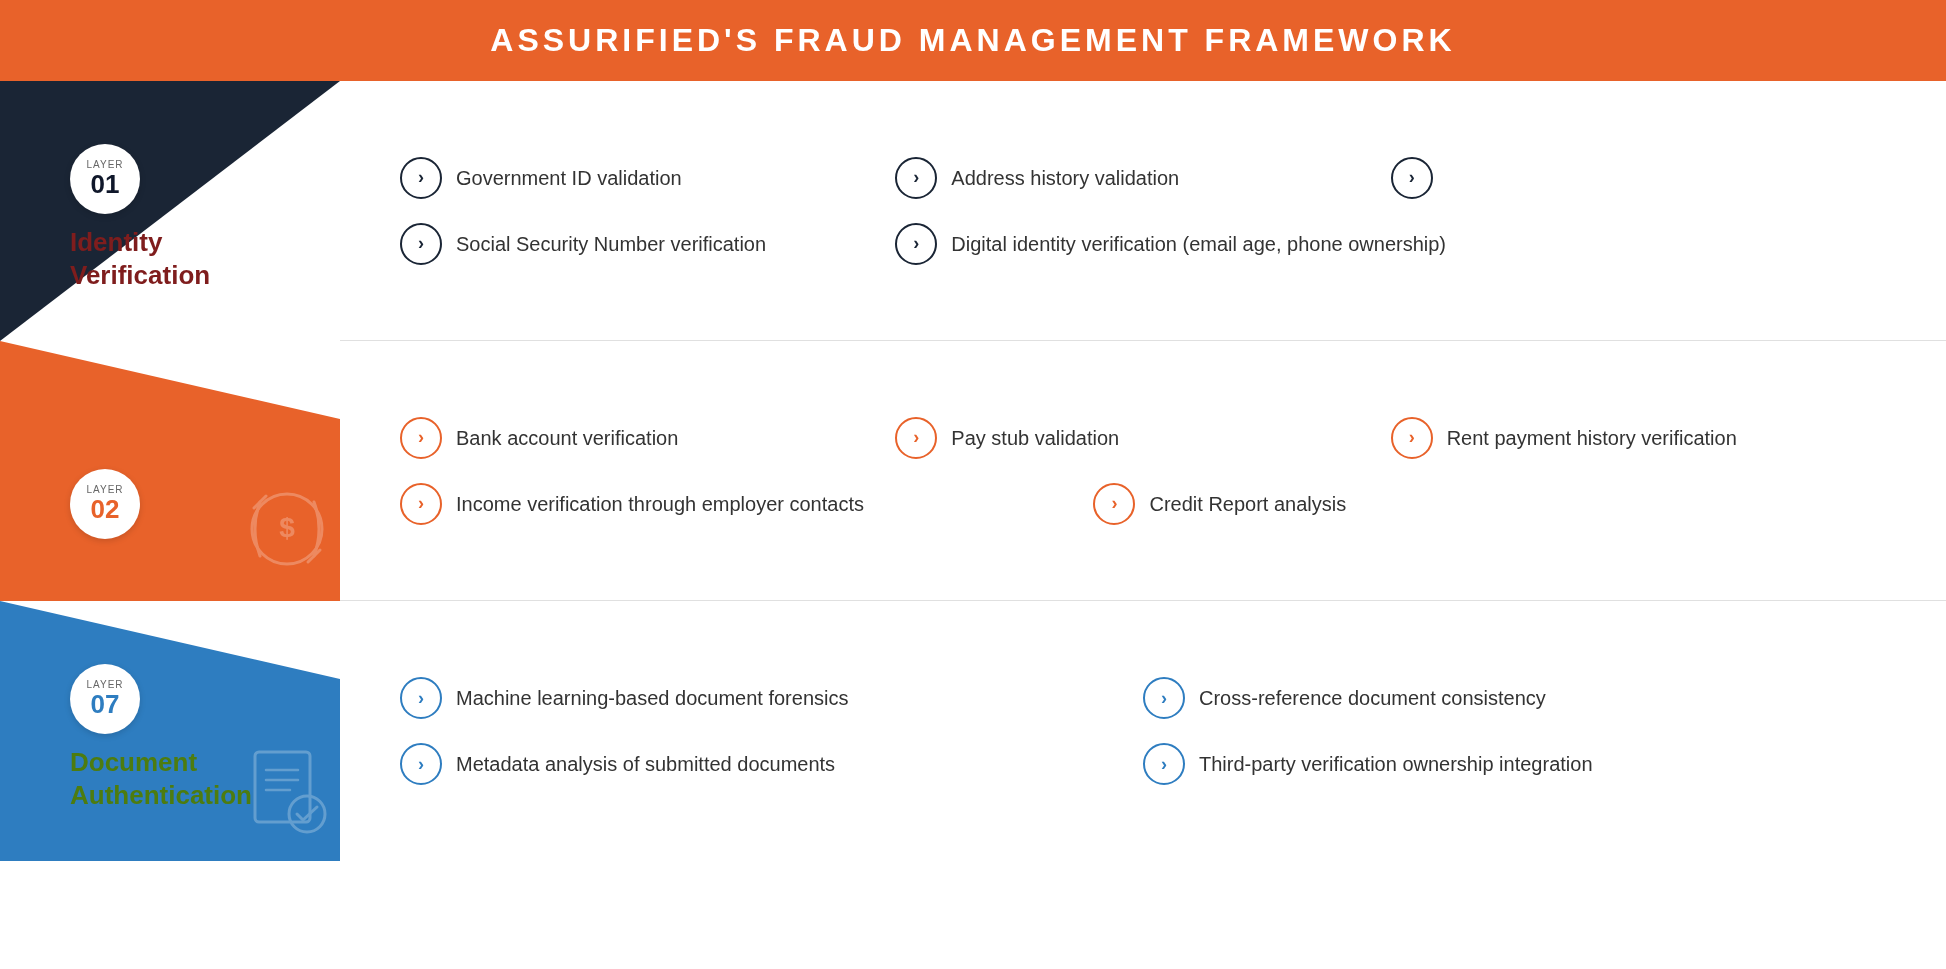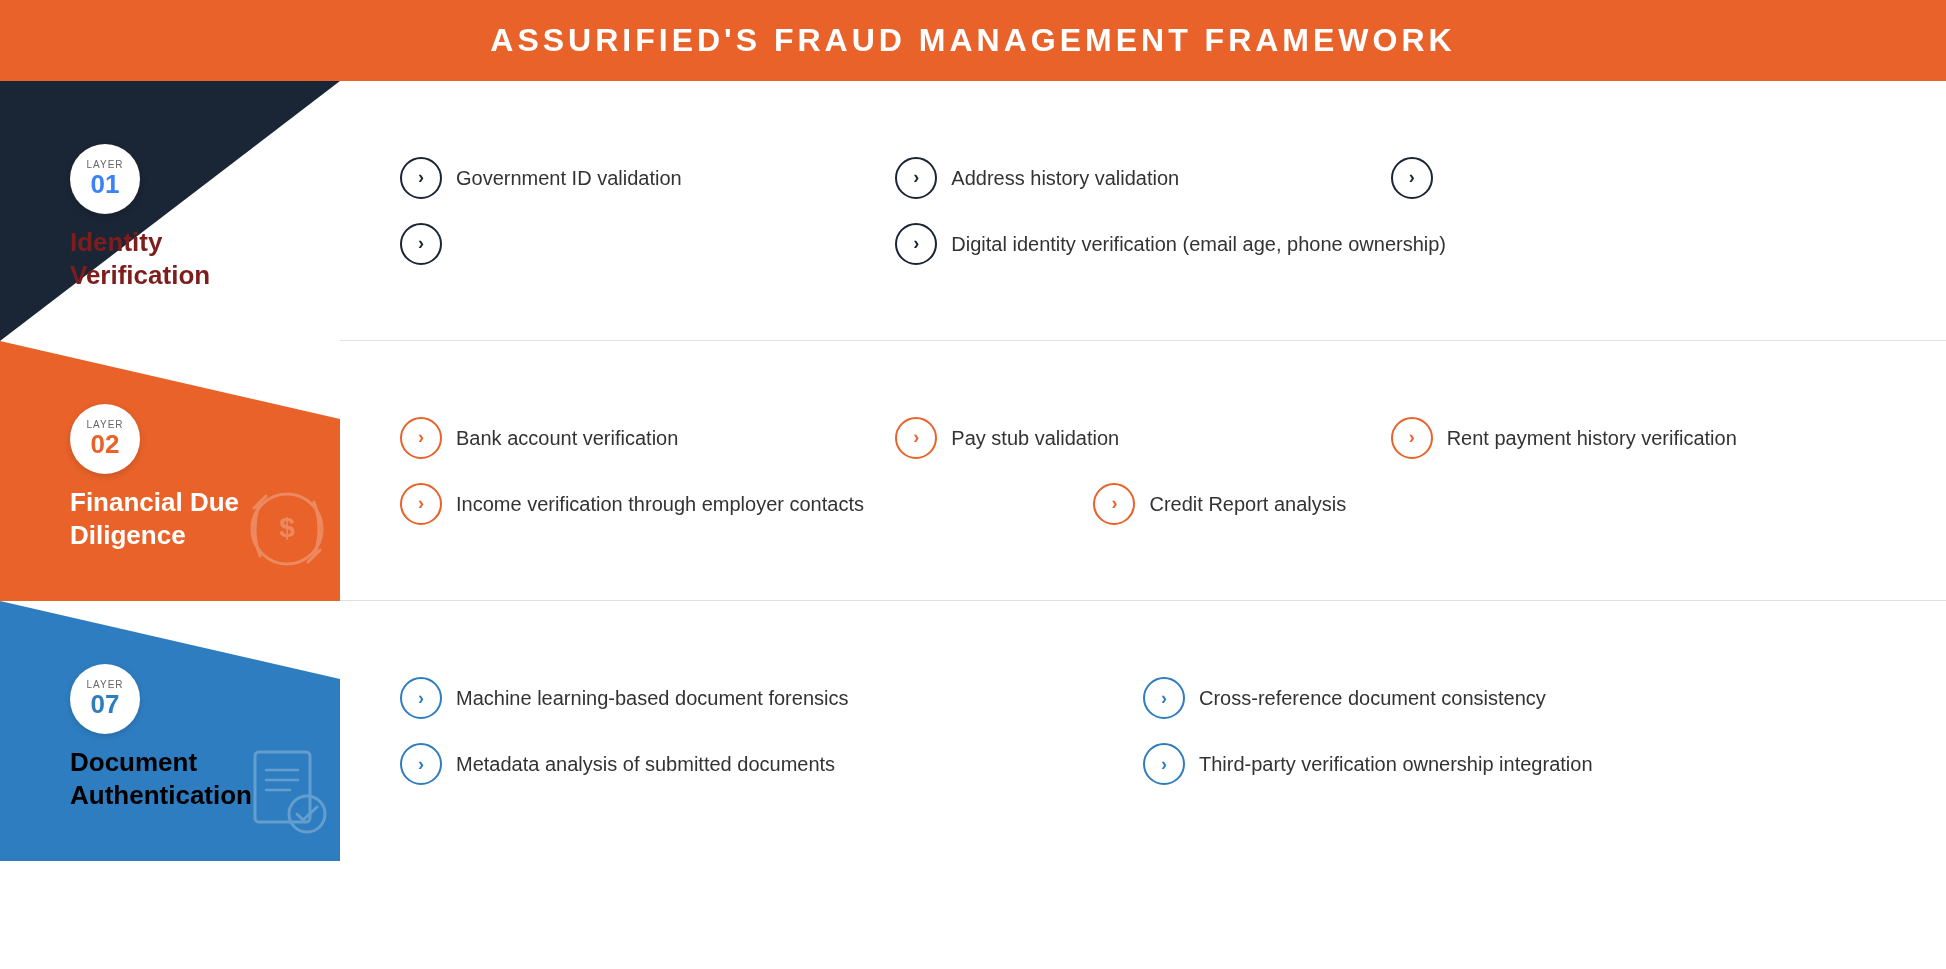--- a/index.html
+++ b/index.html
@@ -122,32 +122,32 @@
       letter-spacing: 1px;
       line-height: 1;
     }
     .layer-badge .layer-num {
       font-size: 26px;
       font-weight: 700;
       color: #E8622A;
       line-height: 1.1;
     }
 
-    .layer-row.layer1 .layer-badge .layer-num { color: #3b82f6; }
+    .layer-row.layer1 .layer-badge .layer-num { color: #0f172a; }
     .layer-row.layer2 .layer-badge .layer-num { color: #E8622A; }
     .layer-row.layer3 .layer-badge .layer-num { color: #2E7DC0; }
 
     .layer-title {
       font-size: 26px;
       font-weight: 700;
       line-height: 1.25;
     }
     .layer-row.layer1 .layer-title { color: #7f1d1d; }
     .layer-row.layer2 .layer-title { color: #ffffff; }
-    .layer-row.layer3 .layer-title { color: #000000; }
+    .layer-row.layer3 .layer-title { color: #4d7c0f; }
 
     
     .layer-icon {
       position: absolute;
       z-index: 1;
       opacity: 0.25;
       right: -10px;
       bottom: 20px;
     }
 
@@ -247,20 +247,21 @@
             <span class="item-text">Address history validation</span>
           </div>
           <div class="item-entry">
             <div class="item-circle">›</div>
           </div>
         </div>
 
         <div class="items-row">
           <div class="item-entry">
             <div class="item-circle">›</div>
+            <span class="item-text">Social Security Number verification</span>
           </div>
           <div class="item-entry" style="flex:2;">
             <div class="item-circle">›</div>
             <span class="item-text">Digital identity verification (email age, phone ownership)</span>
           </div>
         </div>
       </div>
     </div>
 
     <div class="layer-row layer2">
@@ -275,24 +276,20 @@
             <path d="M20 20 L26 14 M20 20 L14 26" stroke="white" stroke-width="3" stroke-linecap="round"></path>
             <path d="M74 74 L80 68 M74 74 L68 80" stroke="white" stroke-width="3" stroke-linecap="round"></path>
             <text x="47" y="55" text-anchor="middle" font-size="28" font-weight="bold" fill="white" font-family="Arial">$</text>
           </svg>
         </div>
         <div class="layer-label">
           <div class="layer-badge">
             <span class="layer-word">Layer</span>
             <span class="layer-num">02</span>
           </div>
-          <div class="layer-title">
-            <span>Financial Due</span><br>
-            <span>Diligence</span>
-          </div>
         </div>
       </div>
 
       <div class="layer-items">
 
         <div class="items-row">
           <div class="item-entry">
             <div class="item-circle">›</div>
             <span class="item-text">Bank account verification</span>
           </div>

